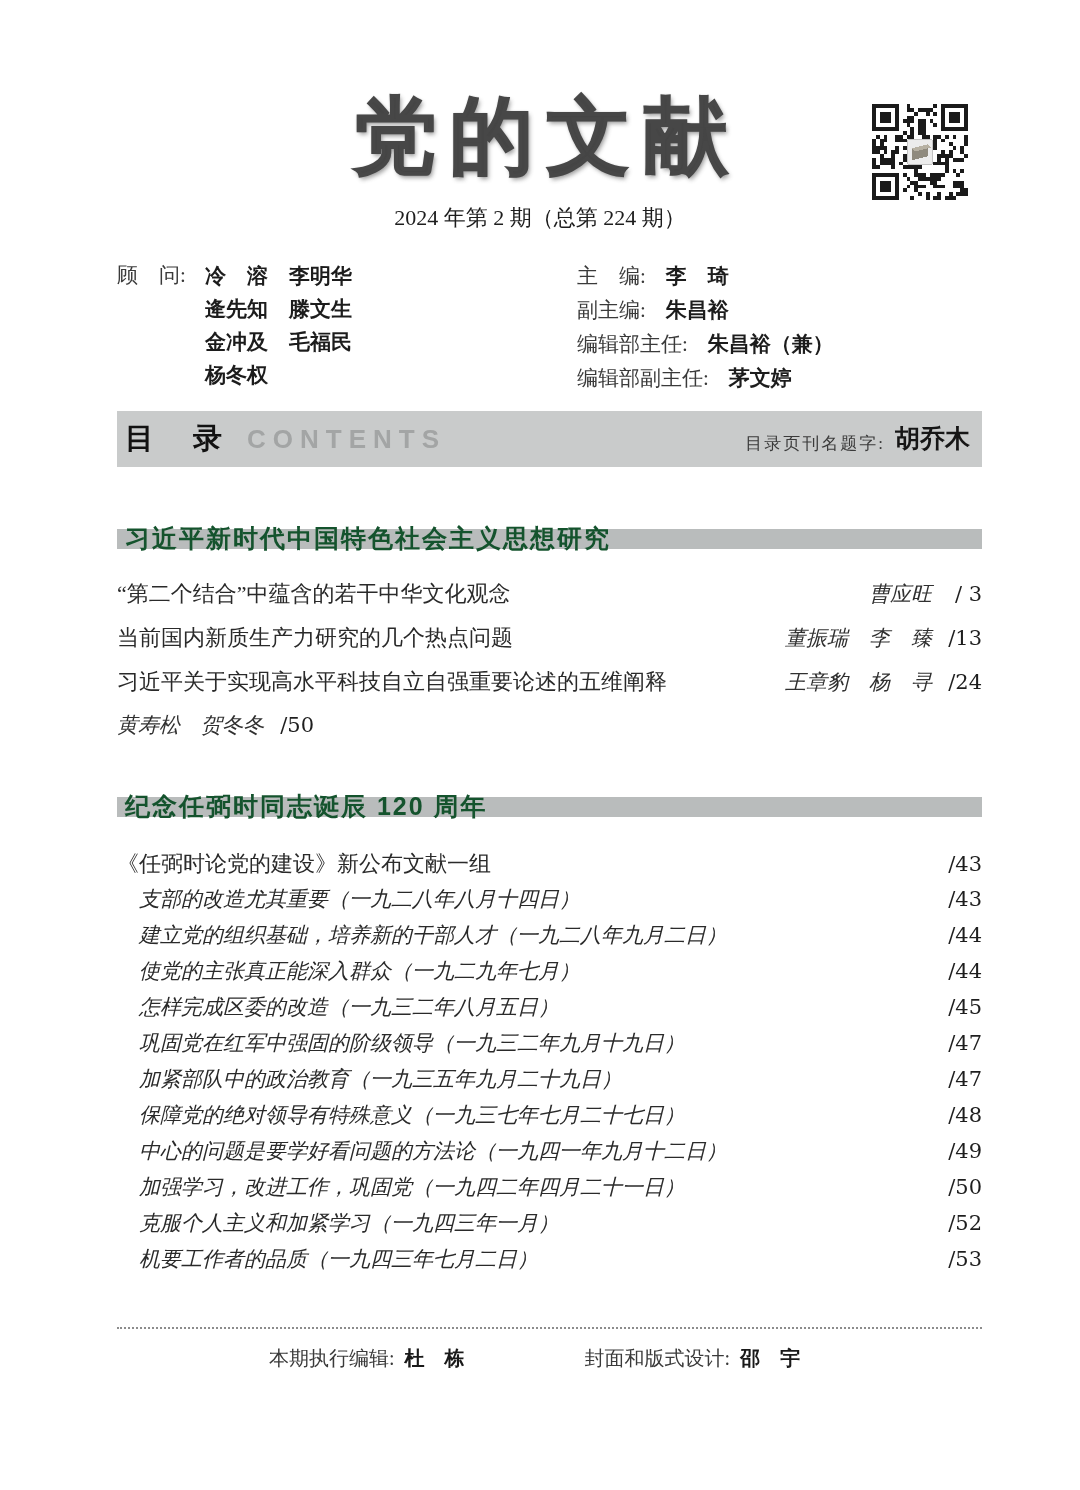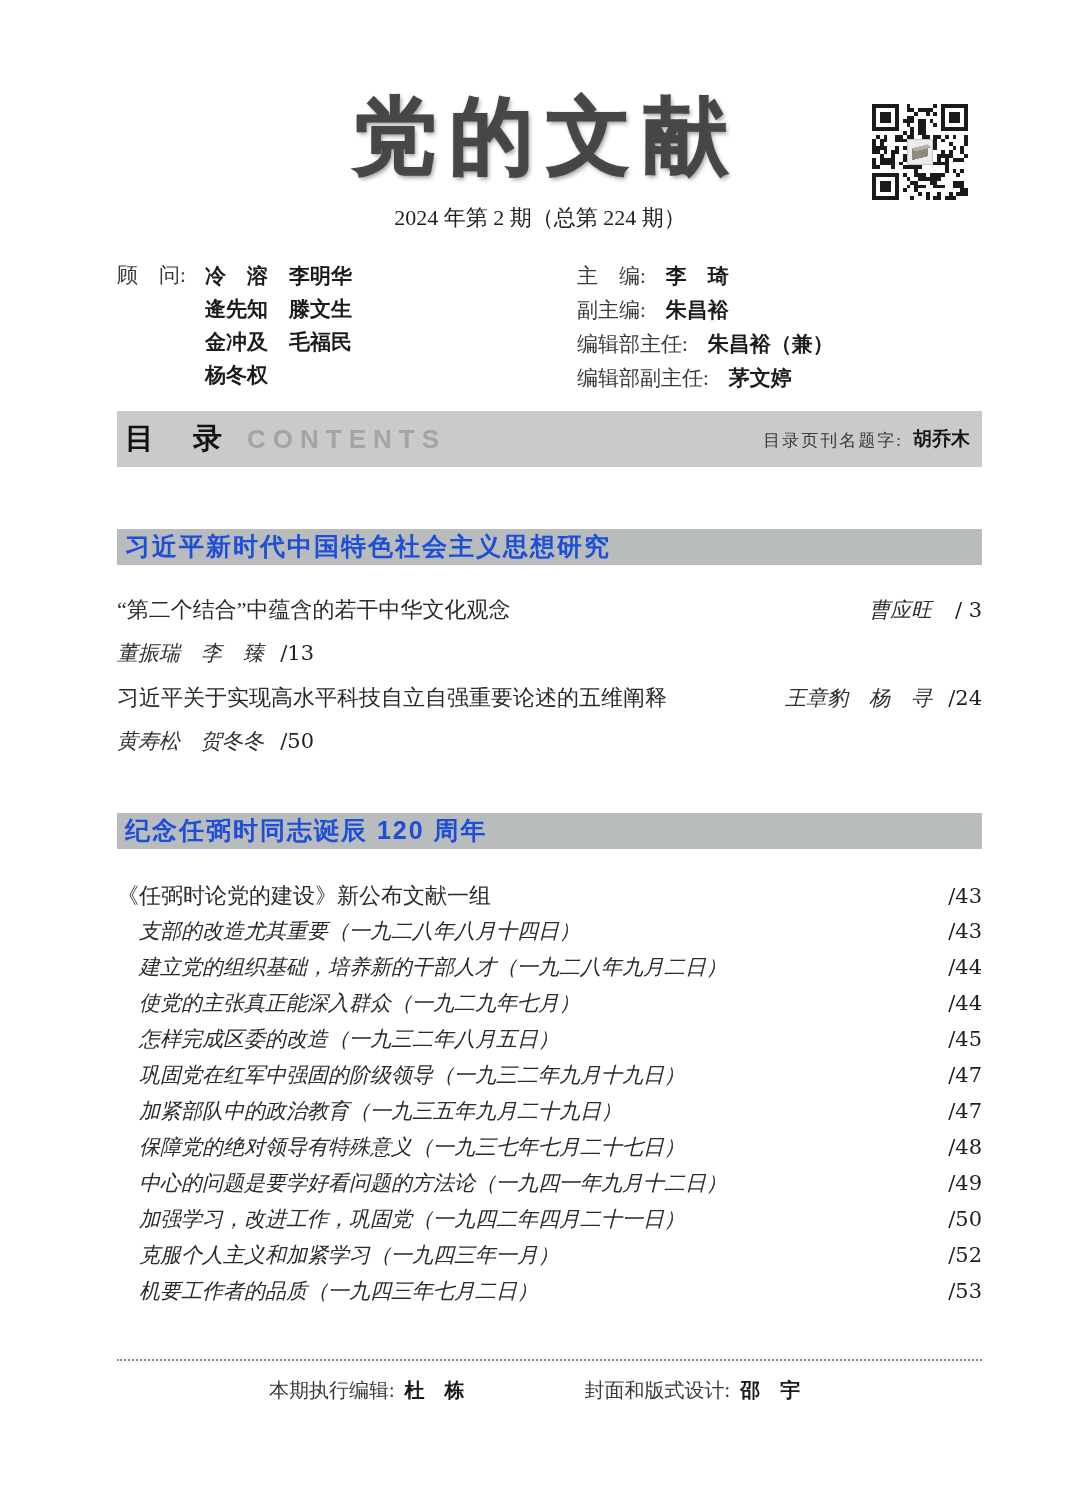--- a/index.html
+++ b/index.html
@@ -29,24 +29,24 @@
   .m-row .m-name{font-weight:700;color:#1c1c1c;margin-left:20px;}
 
   
   .contents-bar{margin-top:16px;height:56px;background:#c9cbcb;display:flex;
                 align-items:center;justify-content:space-between;padding:0 12px 0 8px;box-sizing:border-box;}
   .cb-left{display:flex;align-items:baseline;gap:20px;}
   .cb-zh{font-size:29px;font-weight:900;letter-spacing:5px;color:#121212;}
   .cb-en{font-size:26px;font-weight:700;letter-spacing:7px;color:#a3a5a5;}
   .cb-right{display:flex;align-items:flex-end;}
   .cb-right .kai{font-size:17px;letter-spacing:2px;}
-  .cb-name{font-size:19px;font-weight:700;margin-left:10px;color:#161616;}
-
-  
-  .section-bar{height:36px;background:#b9bcbc;color:#1d4ed8;display:flex;align-items:center;
+  .cb-name{font-size:25px;font-weight:700;margin-left:10px;color:#161616;}
+
+  
+  .section-bar{height:20px;background:#b9bcbc;color:#14532d;display:flex;align-items:center;
                padding-left:8px;font-size:25px;font-weight:700;letter-spacing:2px;}
   .sb1{margin-top:62px;}
   .sb2{margin-top:42px;}
 
   
   .articles{margin-top:30px;}
   .article-row{display:flex;align-items:baseline;height:44px;}
   .a-title{flex:1;font-family:"Liberation Serif",serif;font-size:22px;color:#2a2a2a;}
   .a-authors{font-family:"Liberation Serif",serif;font-style:italic;font-size:21px;
              color:#303030;margin-right:4px;white-space:nowrap;}
@@ -295,20 +295,21 @@
   </div>
 
   <div class="inner section-bar sb1">习近平新时代中国特色社会主义思想研究</div>
   <div class="inner articles" id="articles-0">
       <div class="article-row">
         <span class="a-title">“第二个结合”中蕴含的若干中华文化观念</span>
         <span class="a-authors">曹应旺</span>
         <span class="a-page">/ 3</span>
       </div>
       <div class="article-row">
+        <span class="a-title">当前国内新质生产力研究的几个热点问题</span>
         <span class="a-authors">董振瑞　李　臻</span>
         <span class="a-page">/13</span>
       </div>
       <div class="article-row">
         <span class="a-title">习近平关于实现高水平科技自立自强重要论述的五维阐释</span>
         <span class="a-authors">王章豹　杨　寻</span>
         <span class="a-page">/24</span>
       </div>
       <div class="article-row">
         <span class="a-authors">黄寿松　贺冬冬</span>

